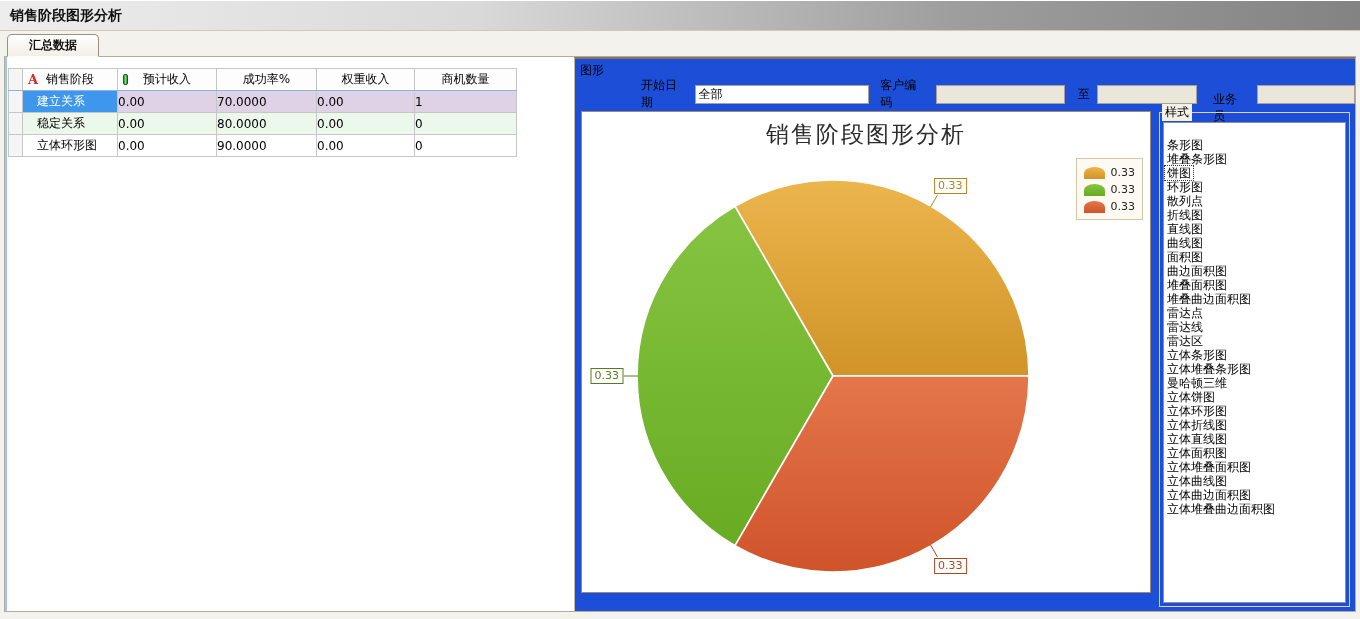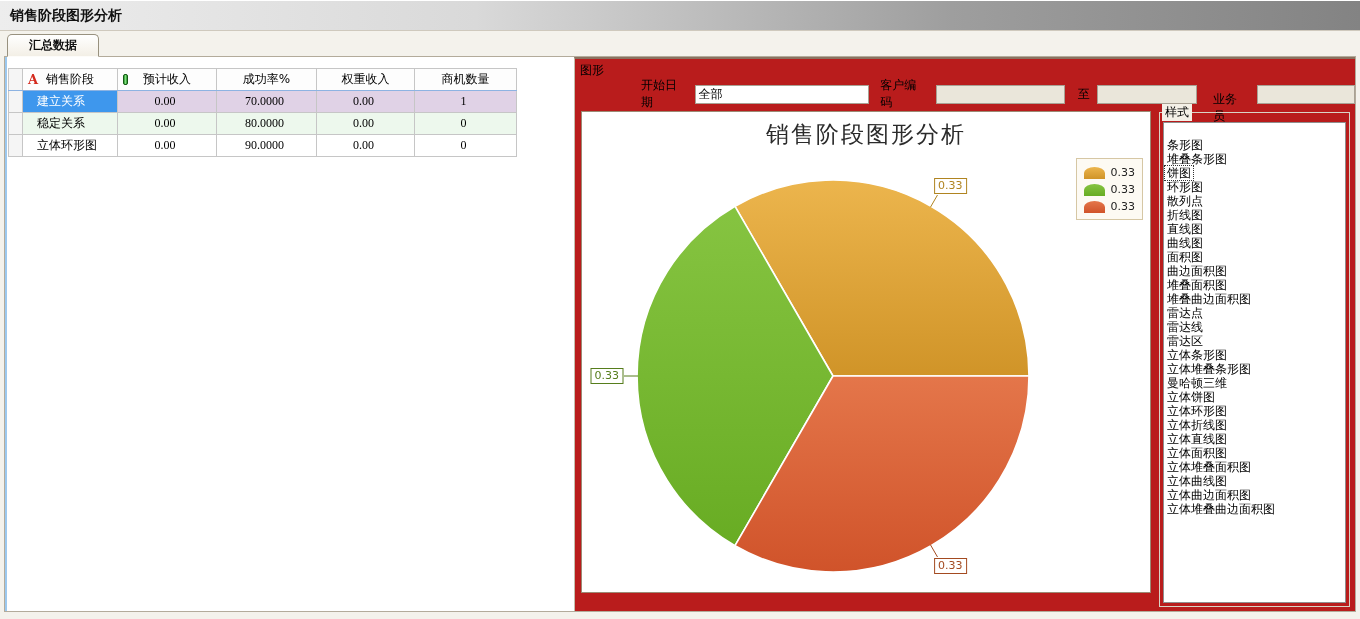--- a/index.html
+++ b/index.html
@@ -22,31 +22,31 @@
   .content { position:absolute; left:4px; right:4px; top:56px; height:556px; border:1px solid #b3ab9b;
              background:#fff; display:flex; z-index:2; }
 
   
   .left-pane { width:569px; background:#fff; border-left:2px solid #9cc8ee; padding:11px 0 0 1px; }
   table.grid { border-collapse:collapse; table-layout:fixed; }
   table.grid th, table.grid td { border:1px solid #c6c6c6; height:22px; overflow:hidden; white-space:nowrap; }
   table.grid thead th { background:#fdfdfd; border-bottom:1px solid #8db3e2; font-weight:normal; text-align:center; position:relative; color:#000; }
   table.grid .ind { background:#f5f5f5; }
   td.txt { padding-left:14px; text-align:left; }
-  td.num { padding-right:4px; text-align:center;font-family:Liberation Serif, serif; }
+  td.num { padding-right:4px; text-align:left; }
   tr.lavender td { background:#e0d2e6; }
   tr.green td { background:#edf8ed; }
   tr.white td { background:#ffffff; }
   tr td.sel { background:#3e97ed !important; color:#fff; }
   .hicon-a { position:absolute; left:5px; top:3px; color:#d42a1e; font-weight:bold; font-family:"DejaVu Serif",serif; font-size:13px; }
   .hicon-bar { position:absolute; left:5px; top:5px; width:5px; height:11px; border:1px solid #145c14; border-radius:2px;
                background:linear-gradient(to right,#2f8f2f,#7ce07c,#2f8f2f); }
 
   
-  .right-pane { flex:1; background:#b91c1c; border-top:2px solid #8a7260; border-left:1px solid #c4bcab; position:relative; }
+  .right-pane { flex:1; background:#1d4ed8; border-top:2px solid #8a7260; border-left:1px solid #c4bcab; position:relative; }
   .group-label { padding:3px 0 2px 5px; color:#000; }
   .filter-row { display:flex; align-items:center; height:24px; margin-top:1px; }
   .filter-row label { color:#000; }
   .fld { height:19px; border:1px solid #aba medium; border:1px solid #a9a194; background:#fff; padding:0 3px; line-height:17px; color:#000; }
   .fld.disabled { background:#eae6da; }
   .lbl-start { margin-left:66px; } .f-start { width:176px; margin-left:6px; }
   .lbl-cust { margin-left:11px; }  .f-cust { width:130px; margin-left:8px; }
   .lbl-to { margin-left:13px; }    .f-to { width:101px; margin-left:7px; }
   .lbl-sale { margin-left:16px;margin-top:28px; }  .f-sale { width:99px; margin-left:8px; }
 

